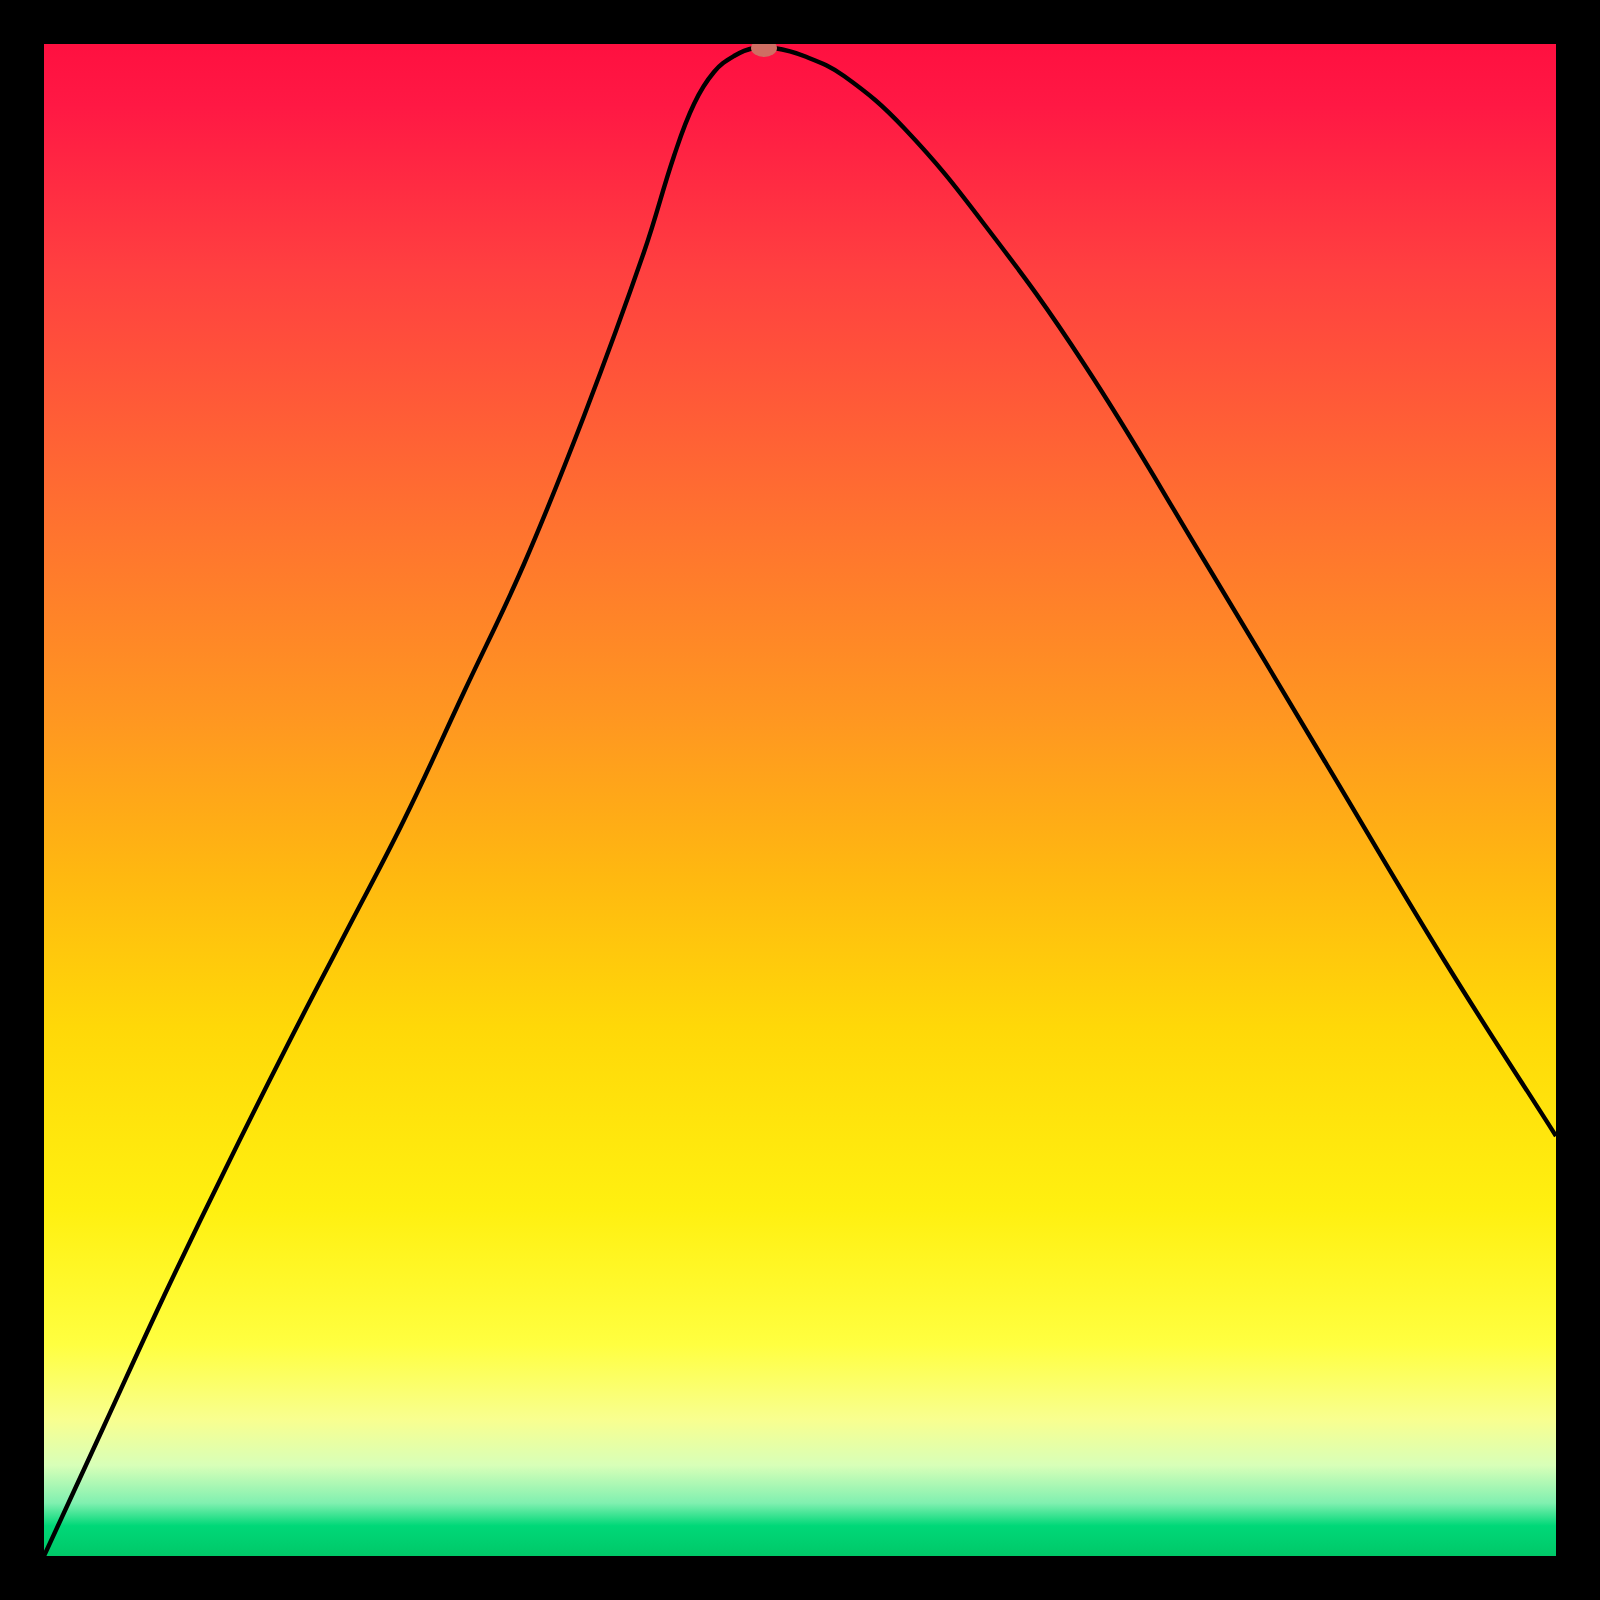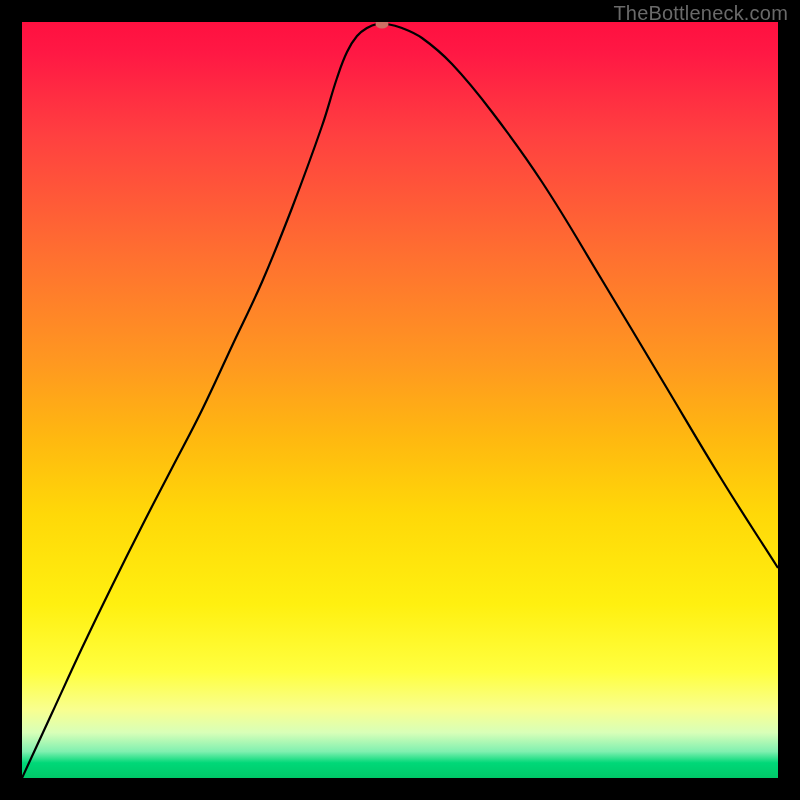--- a/index.html
+++ b/index.html
@@ -74,21 +74,20 @@
     font-size: 20px;
     font-weight: 500;
     letter-spacing: 0.2px;
   }
 </style>
 </head>
 <body>
 
 <div class="frame">
 
-  <div class="watermark">TheBottleneck.com</div>
 
   <div class="plot-area">
     <div class="gradient-bg"></div>
 
     <svg class="curve" viewBox="0 0 756 756" preserveAspectRatio="none">
       <path id="curve-path" d="M 0 756 C 12.0 730.0, 18.0 717.0, 30 691 C 42.0 665.0, 47.8 651.9, 60 626 C 71.8 601.1, 77.8 588.7, 90 564 C 101.8 539.9, 107.8 527.9, 120 504 C 131.8 480.7, 138.0 469.2, 150 446 C 162.0 422.8, 168.5 411.4, 180 388 C 192.5 362.6, 198.0 349.6, 210 324 C 222.0 298.4, 228.7 285.9, 240 260 C 252.7 230.7, 258.5 215.8, 270 186 C 282.5 153.4, 288.6 137.0, 300 104 C 306.6 85.0, 308.6 75.0, 315 56 C 318.6 45.4, 320.2 40.0, 325 30 C 328.2 23.2, 330.2 19.7, 335 14 C 338.2 10.1, 340.7 8.6, 345 6 C 348.7 3.8, 350.9 2.8, 355 2 C 358.9 1.2, 361.1 1.4, 365 2 C 371.1 3.0, 374.3 3.7, 380 6 C 388.3 9.3, 392.8 10.8, 400 16 C 412.8 25.2, 419.1 30.5, 430 42 C 447.1 60.1, 454.9 70.1, 470 90 C 490.9 117.3, 501.2 131.2, 520 160 C 545.2 198.4, 556.2 218.7, 580 258 C 604.2 297.9, 616.0 318.0, 640 358 C 664.0 398.0, 675.5 418.3, 700 458 C 721.9 493.5, 733.6 510.8, 756 546" fill="none" stroke="#000" stroke-width="2.2"></path>
     </svg>
 
     <div class="marker" id="marker" style="left: 360px; top: 2px; background: rgb(207, 110, 99);"></div>
   </div>

